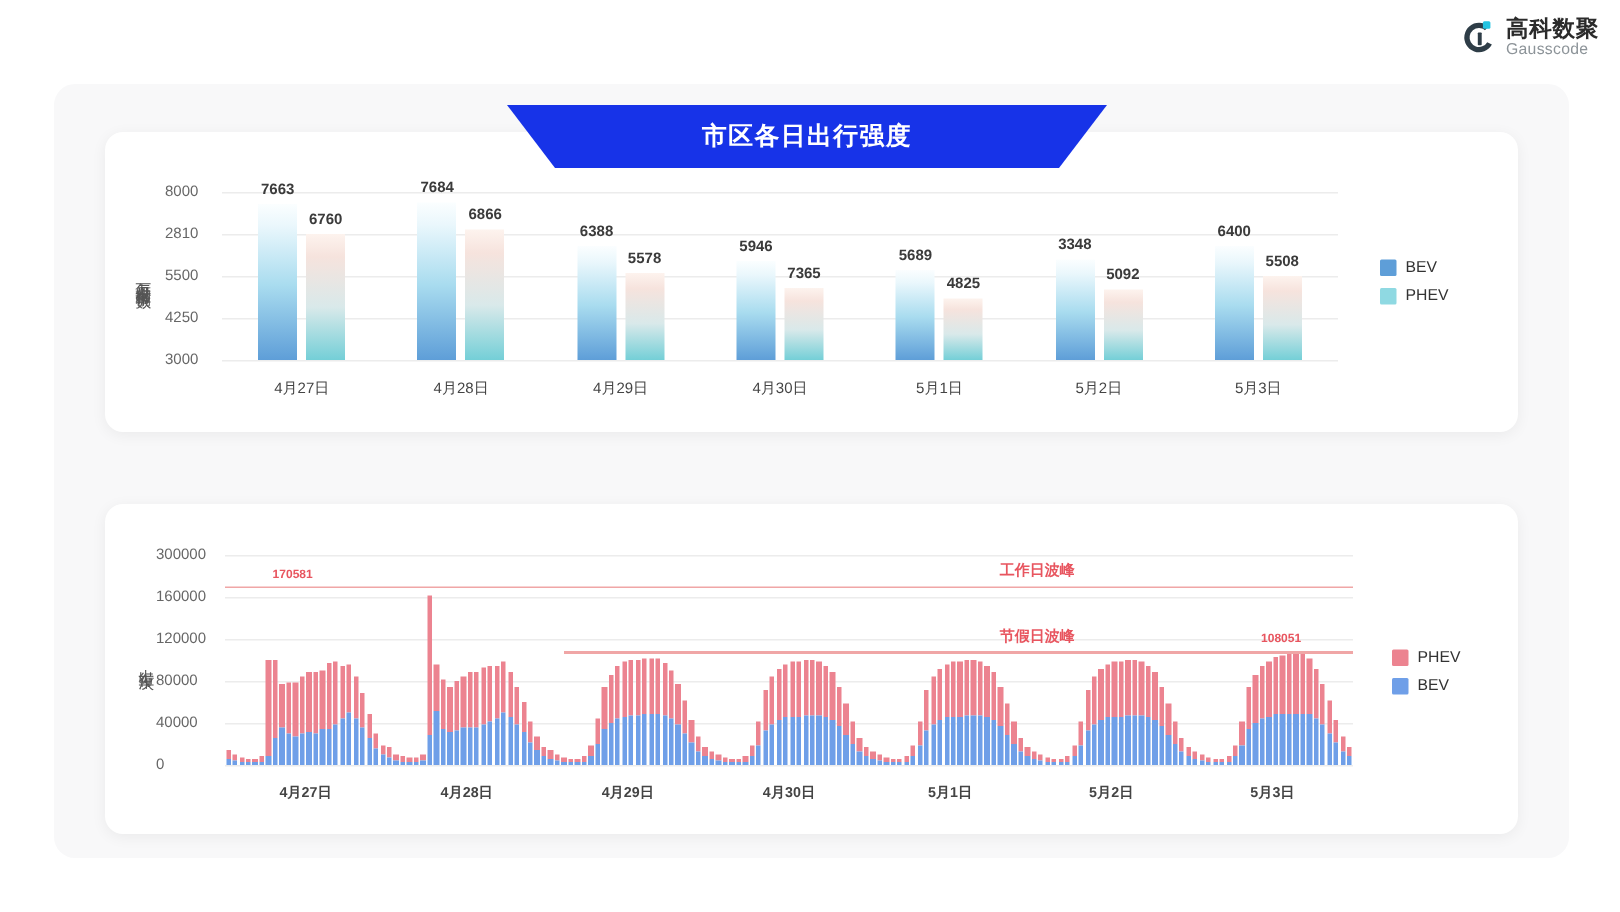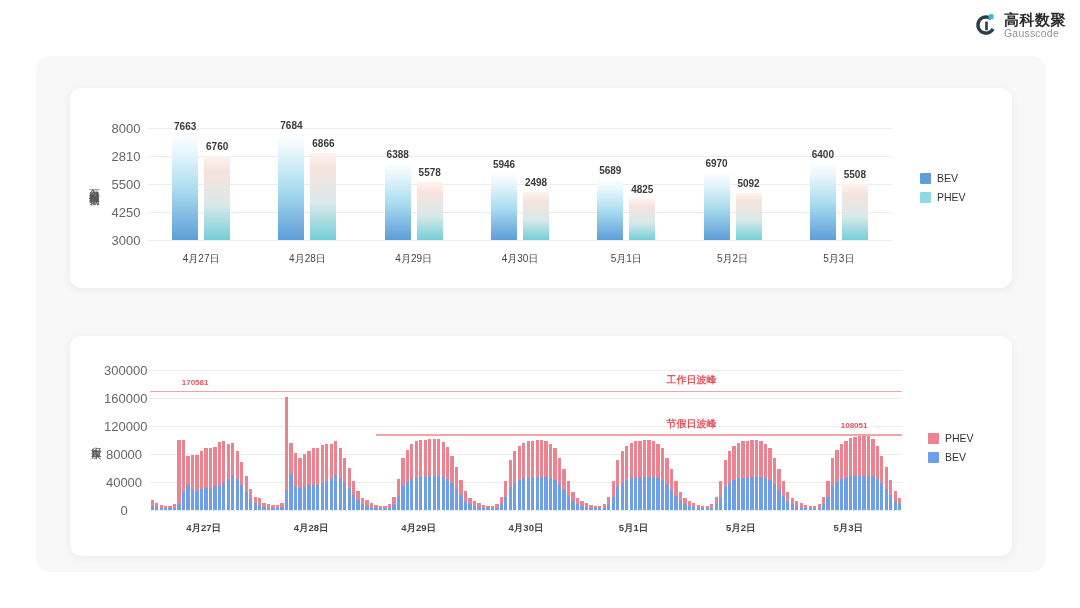--- a/index.html
+++ b/index.html
@@ -55,21 +55,21 @@
   #ribbon2 { left:338px; top:318px; }
 
   
   .chart { position:absolute; }
   .axis-label-y {
     position:absolute; writing-mode:vertical-rl; text-orientation:upright;
     font-size:10.5px; color:#555; letter-spacing:1px; white-space:nowrap;
   }
   .ytick {
     position:absolute; right:0; transform:translateY(-50%);
-    font-size:13px; color:#666; text-align:center; white-space:nowrap;
+    font-size:10px; color:#666; text-align:left; white-space:nowrap;
   }
   .gridline { position:absolute; height:1px; background:#ececec; }
   .xtick {
     position:absolute; transform:translateX(-50%);
     font-size:10px; color:#444; white-space:nowrap;
   }
 
   
   .bar { position:absolute; bottom:0; }
   .bar.bev  { background:linear-gradient(to bottom,#fbfeff 0%, #eaf7fc 14%, #a9dcef 52%, #5e9ed8 100%); }
@@ -148,49 +148,50 @@
         <div class="barlabel" style="left: 253.429px; top: 50.4016px;">6866</div>
         <div class="xtick" style="left: 237.429px; top: 164px;">4月28日</div>
         <div class="bar bev" style="left: 314.714px; top: 76.1088px; width: 26px; height: 75.8912px; bottom: auto;"></div>
         <div class="barlabel" style="left: 327.714px; top: 61.1088px;">6388</div>
         <div class="bar phev" style="left: 346.714px; top: 94.2528px; width: 26px; height: 57.7472px; bottom: auto;"></div>
         <div class="barlabel" style="left: 359.714px; top: 79.2528px;">5578</div>
         <div class="xtick" style="left: 343.714px; top: 164px;">4月29日</div>
         <div class="bar bev" style="left: 421px; top: 86.0096px; width: 26px; height: 65.9904px; bottom: auto;"></div>
         <div class="barlabel" style="left: 434px; top: 71.0096px;">5946</div>
         <div class="bar phev" style="left: 453px; top: 104.4px; width: 26px; height: 47.6px; bottom: auto;"></div>
-        <div class="barlabel" style="left: 466px; top: 89.4px;">2498</div>
+        <div class="barlabel" style="left: 466px; top: 89.4px;">7365</div>
         <div class="xtick" style="left: 450px; top: 164px;">4月30日</div>
         <div class="bar bev" style="left: 527.286px; top: 91.7664px; width: 26px; height: 60.2336px; bottom: auto;"></div>
         <div class="barlabel" style="left: 540.286px; top: 76.7664px;">5689</div>
         <div class="bar phev" style="left: 559.286px; top: 111.12px; width: 26px; height: 40.88px; bottom: auto;"></div>
         <div class="barlabel" style="left: 572.286px; top: 96.12px;">4825</div>
         <div class="xtick" style="left: 556.286px; top: 164px;">5月1日</div>
         <div class="bar bev" style="left: 633.571px; top: 85.4048px; width: 26px; height: 66.5952px; bottom: auto;"></div>
-        <div class="barlabel" style="left: 646.571px; top: 70.4048px;">6970</div>
+        <div class="barlabel" style="left: 646.571px; top: 70.4048px;">3348</div>
         <div class="bar phev" style="left: 665.571px; top: 105.139px; width: 26px; height: 46.8608px; bottom: auto;"></div>
         <div class="barlabel" style="left: 678.571px; top: 90.1392px;">5092</div>
         <div class="xtick" style="left: 662.571px; top: 164px;">5月2日</div>
         <div class="bar bev" style="left: 739.857px; top: 75.84px; width: 26px; height: 76.16px; bottom: auto;"></div>
         <div class="barlabel" style="left: 752.857px; top: 60.84px;">6400</div>
         <div class="bar phev" style="left: 771.857px; top: 95.8208px; width: 26px; height: 56.1792px; bottom: auto;"></div>
         <div class="barlabel" style="left: 784.857px; top: 80.8208px;">5508</div>
         <div class="xtick" style="left: 768.857px; top: 164px;">5月3日</div>
         <div class="legend" style="left: 850px; top: 84px;">
           <div class="row">
             <span class="swatch" style="background: rgb(94, 158, 216);"></span>
             <span>BEV</span>
           </div>
           <div class="row">
             <span class="swatch" style="background: rgb(143, 217, 226);"></span>
             <span>PHEV</span>
           </div>
         </div>
       </div>
   </div>
+  <div class="ribbon" id="ribbon1">市区各日出行强度</div>
 
   <div class="card" id="card2">
     <div class="chart" id="chart2" style="position:absolute;left:0;top:0;right:0;bottom:0;">
         <div class="axis-label-y" style="left: 20px; top: 34px; height: 140px; display: flex; align-items: center; justify-content: center;">出行车次</div>
         <div class="gridline" style="left: 80px; top: 174px; width: 752px;"></div>
         <div class="ytick" style="left: 34px; width: 40px; top: 174px;">0</div>
         <div class="gridline" style="left: 80px; top: 146px; width: 752px;"></div>
         <div class="ytick" style="left: 34px; width: 40px; top: 146px;">40000</div>
         <div class="gridline" style="left: 80px; top: 118px; width: 752px;"></div>
         <div class="ytick" style="left: 34px; width: 40px; top: 118px;">80000</div>

